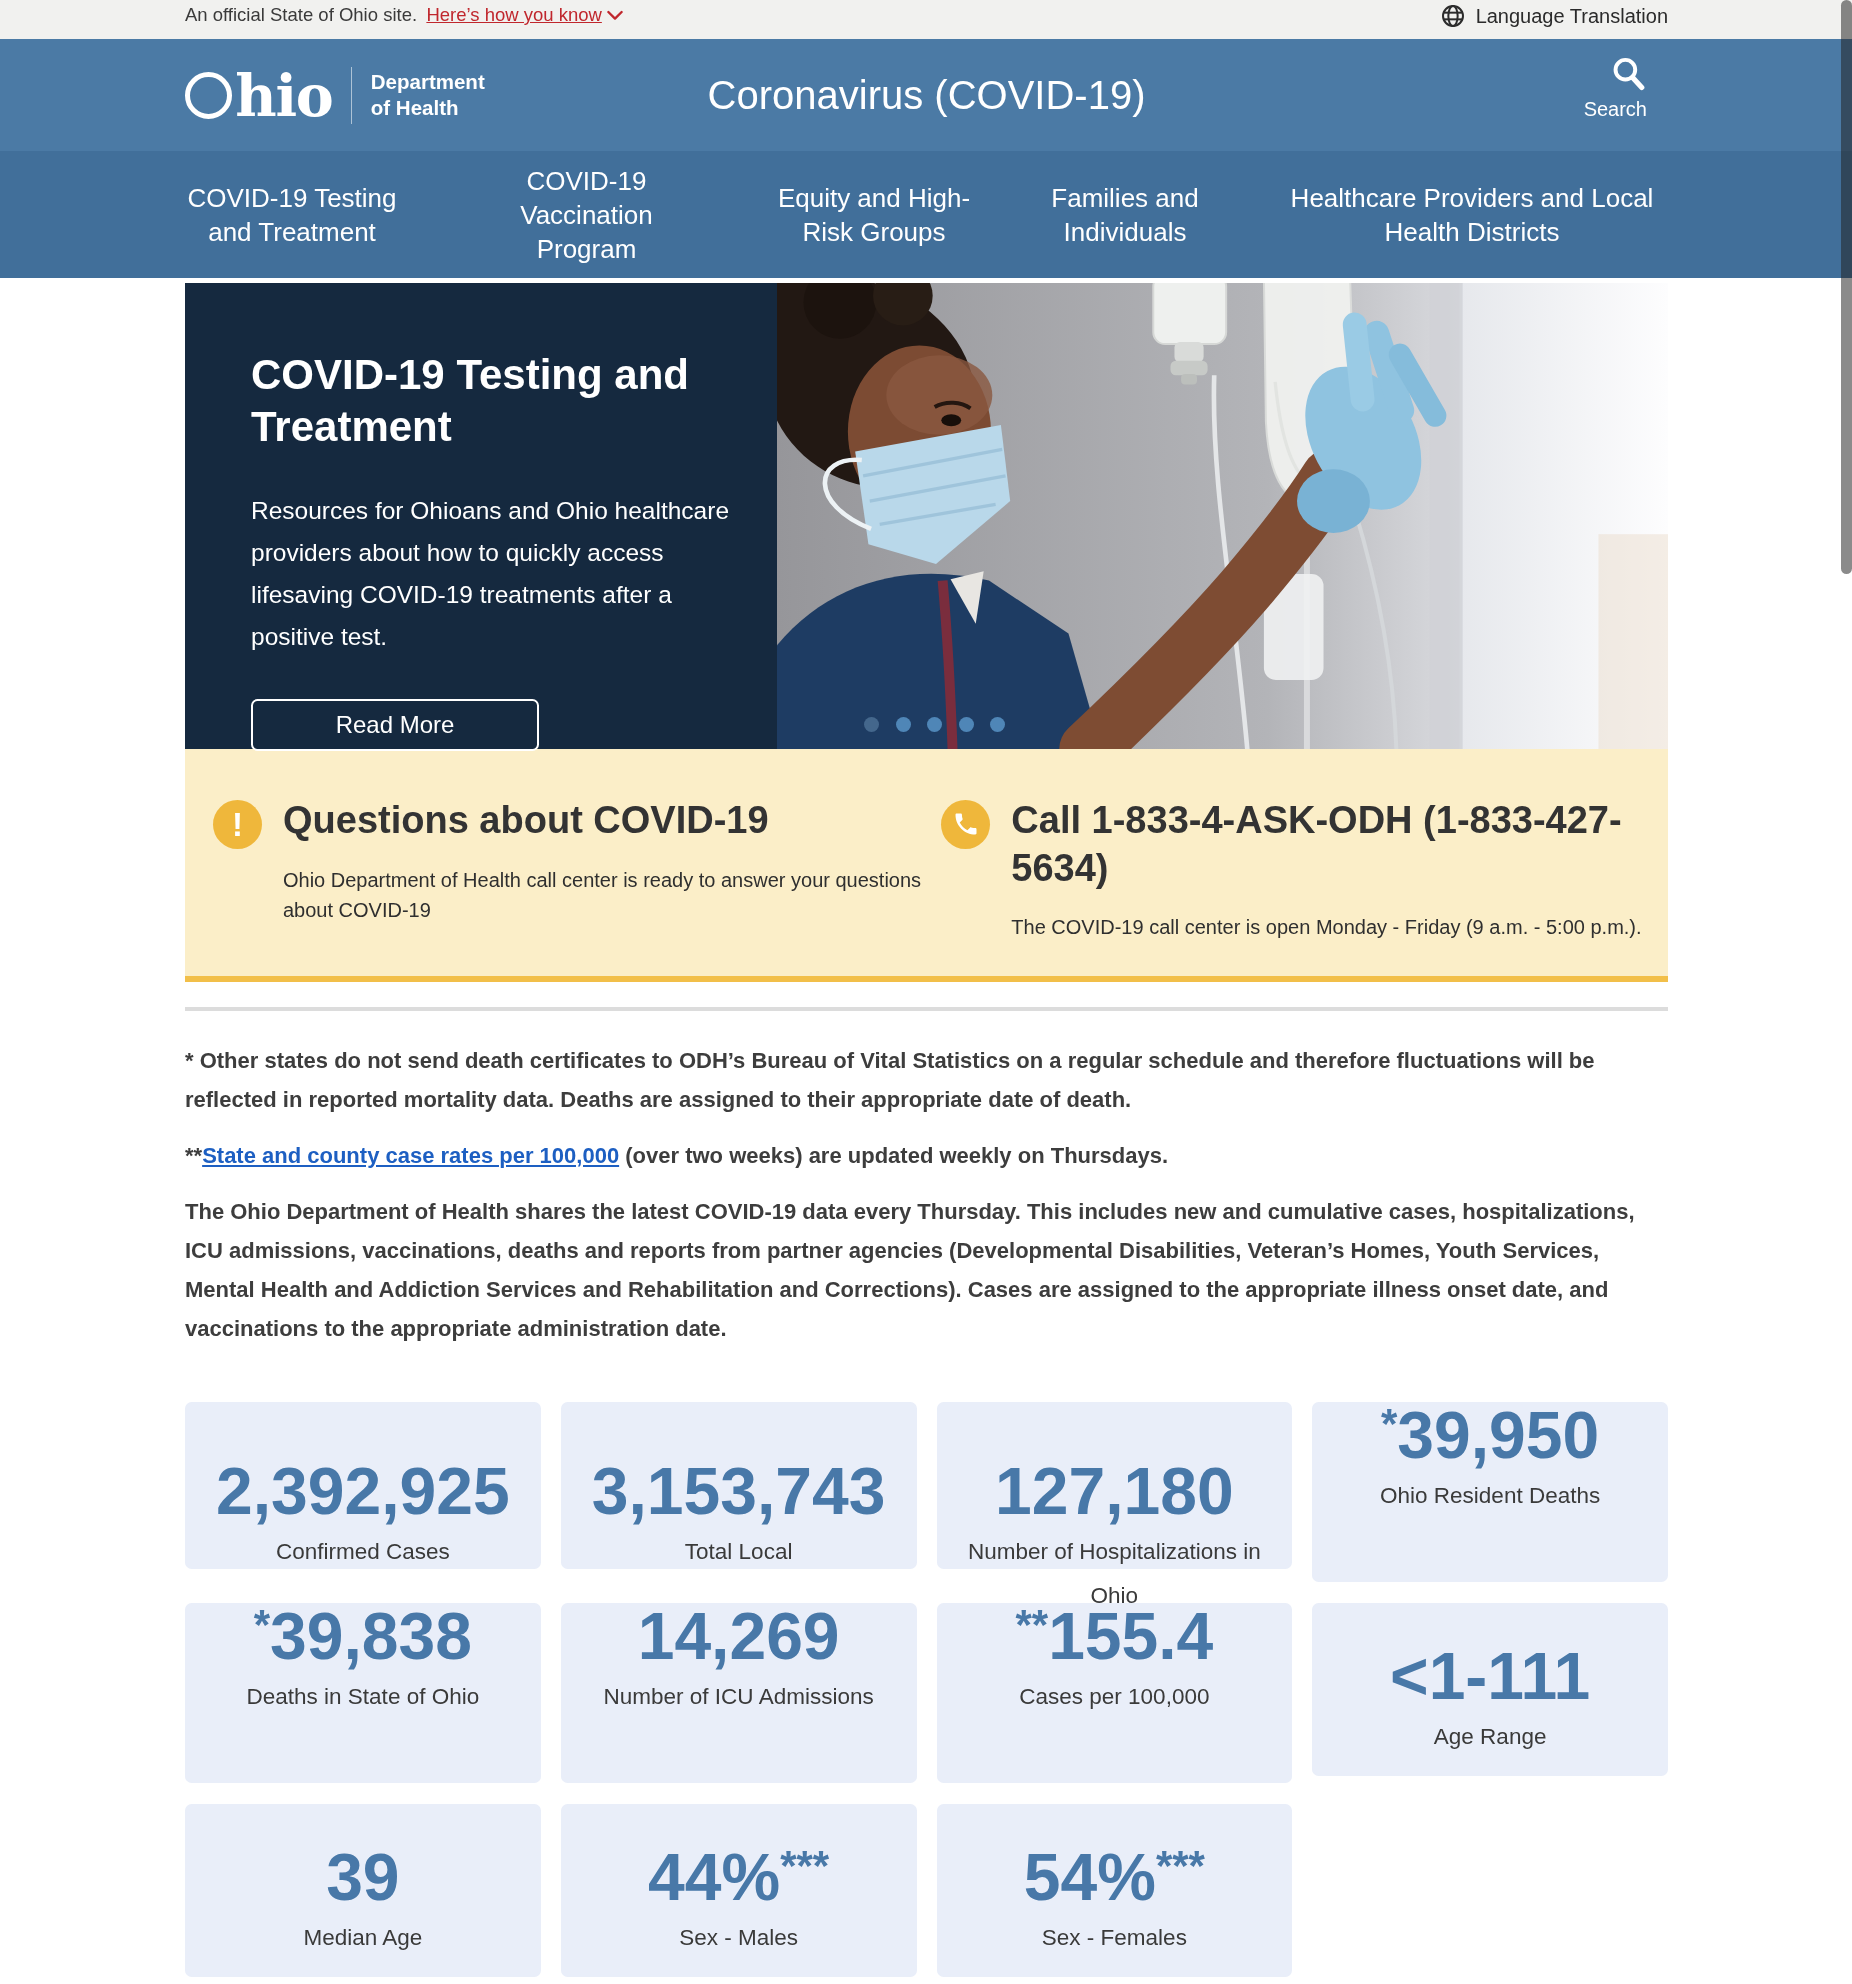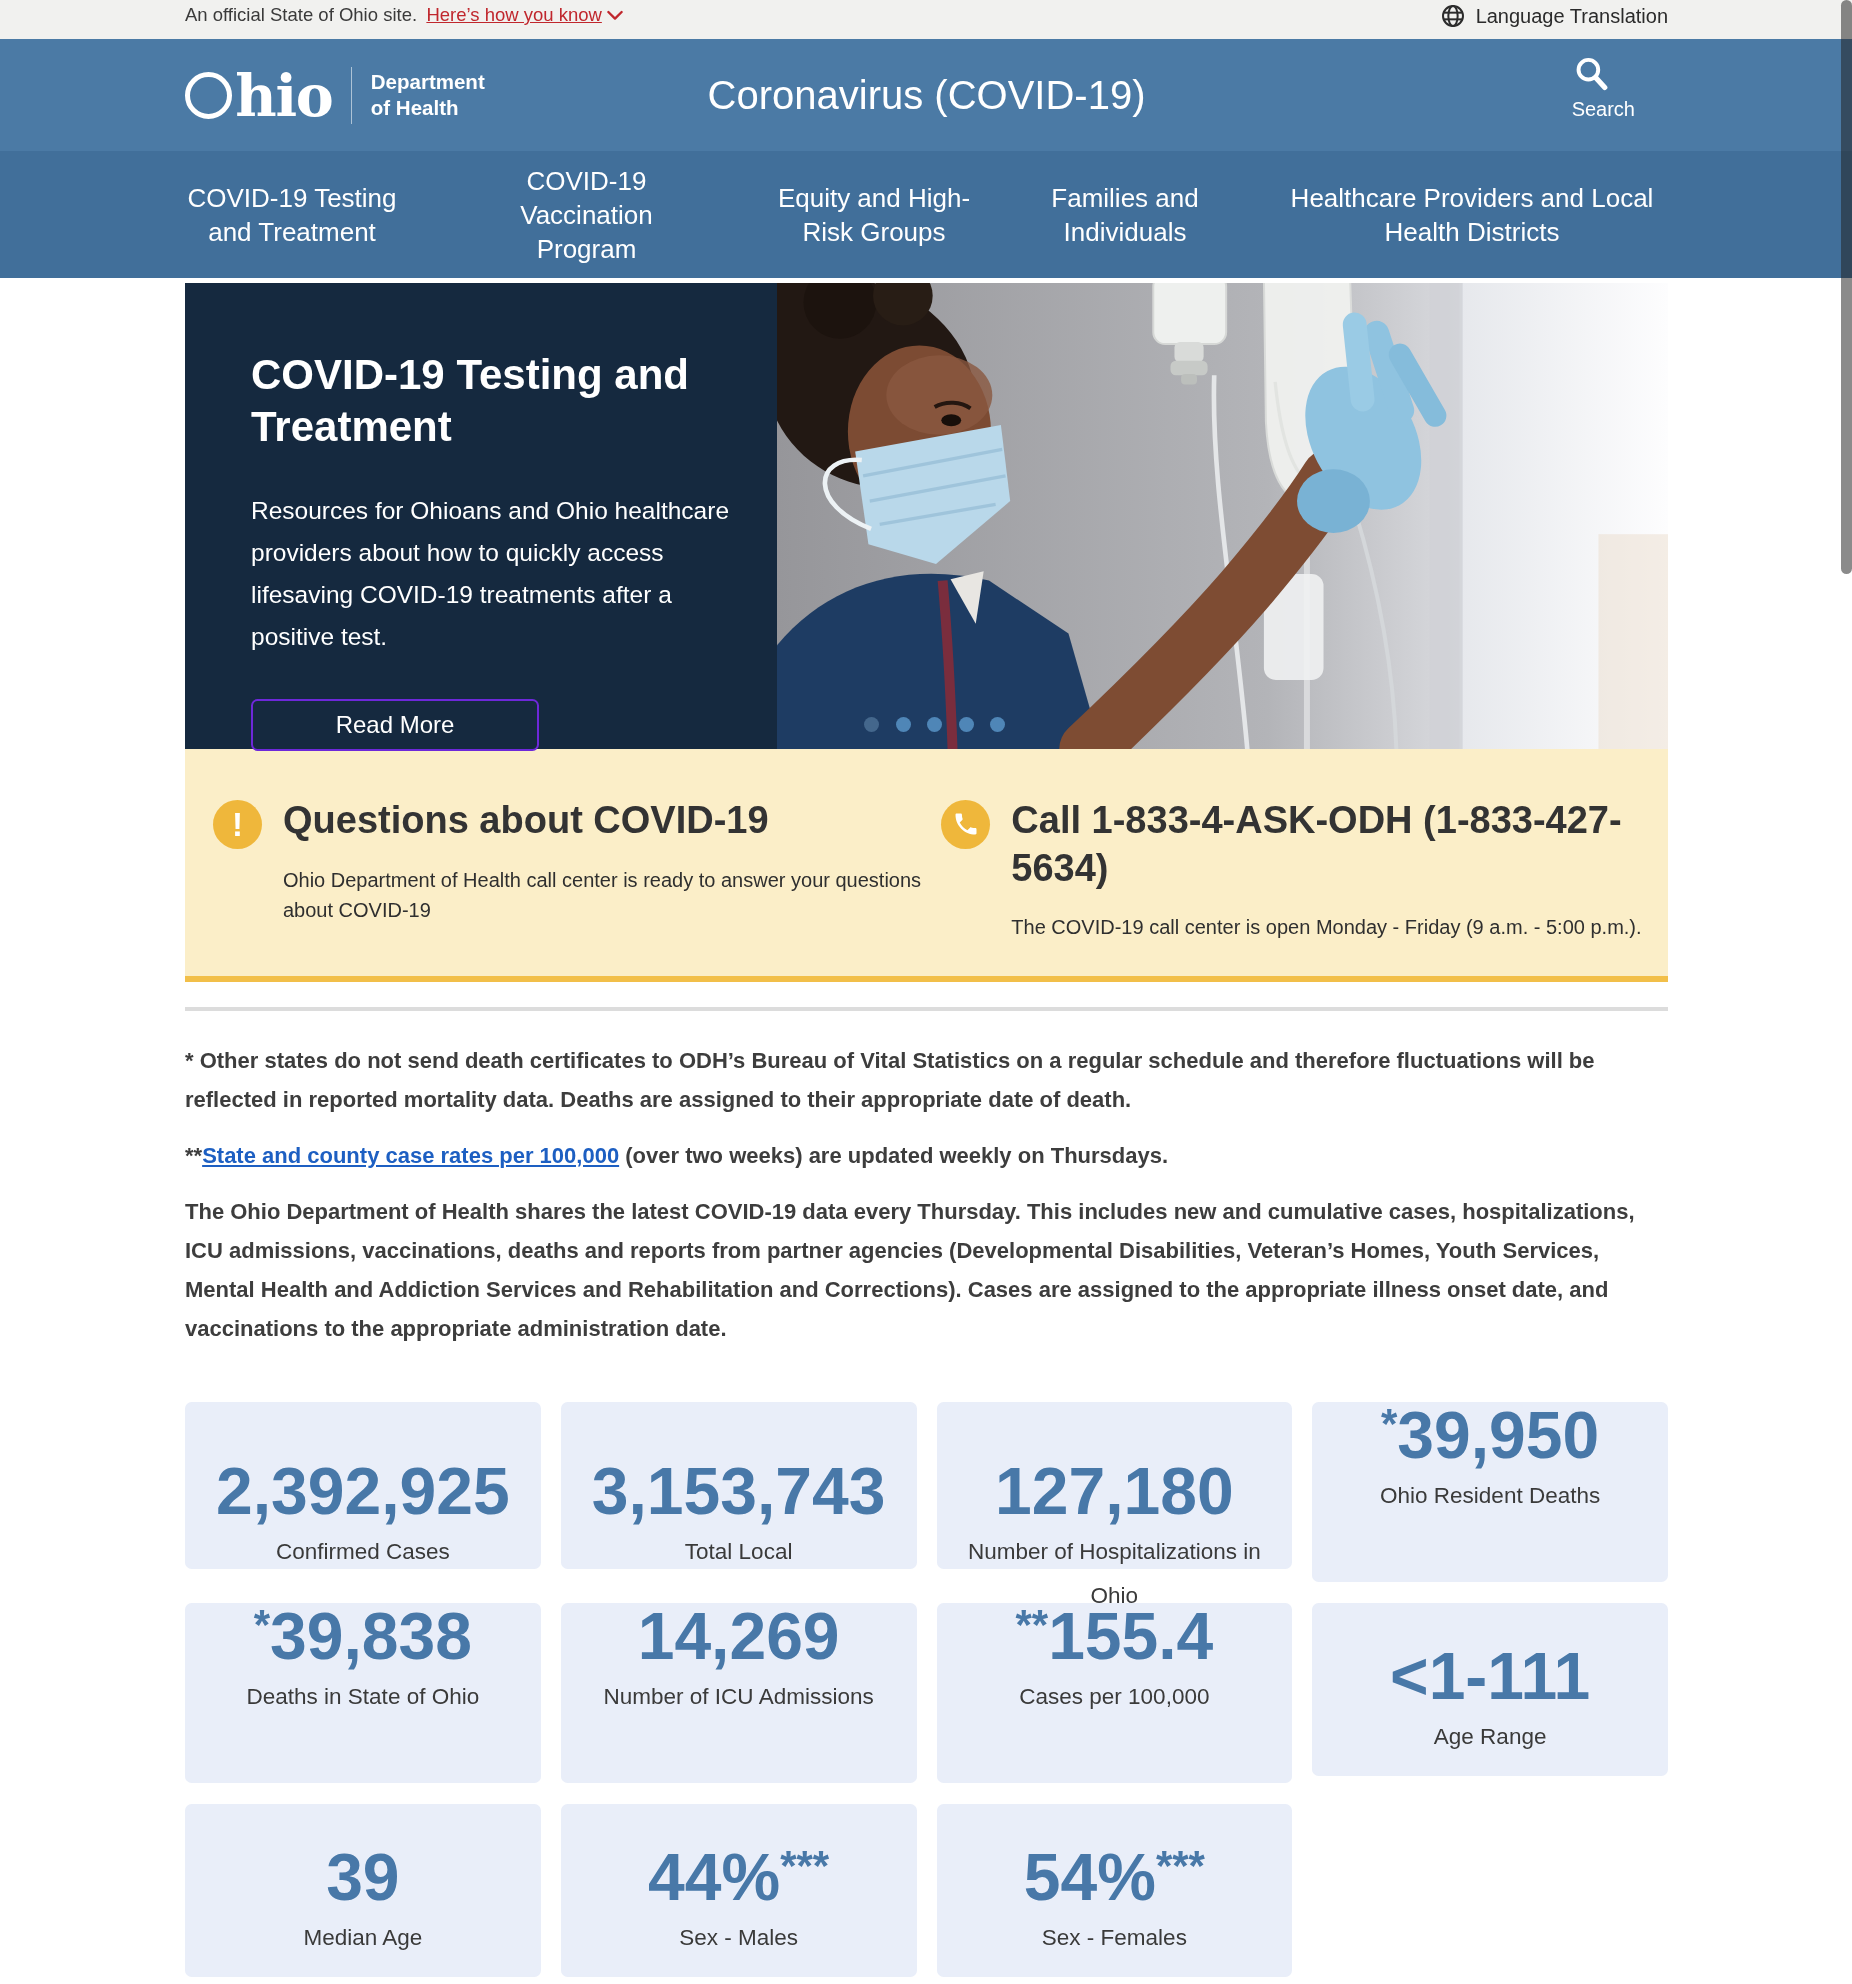--- a/index.html
+++ b/index.html
@@ -25,21 +25,21 @@
   .logo{display:flex;align-items:center;gap:18.5px;cursor:pointer;}
   .logo-ohio{display:flex;align-items:center;color:#fff;}
   .o-circle{width:37px;height:37px;border:5.3px solid #fff;border-radius:50%;margin-right:3.3px;}
   .hio-text{font-family:"DejaVu Serif", serif;font-weight:bold;font-size:57px;line-height:1;letter-spacing:-1.3px;}
   .logo-divider{width:1.3px;height:57px;background:rgba(255,255,255,.55);}
   .dept-text{color:#fff;font-size:20.5px;font-weight:bold;line-height:1.25;}
   .page-title{
     position:absolute;left:50%;top:50%;transform:translate(-50%,-50%);
     color:#fff;font-size:40px;font-weight:400;white-space:nowrap;
   }
-  .search-box{position:absolute;right:218px;top:14.6px;text-align:left;color:#fff;cursor:pointer;}
+  .search-box{position:absolute;right:206px;top:14.6px;text-align:right;color:#fff;cursor:pointer;}
   .search-label{font-size:20px;margin-top:4px;}
   
   .nav{
     height:127px;background:#416f9a;display:flex;align-items:center;
     justify-content:center;gap:66px;
   }
   .nav-item{
     color:#fff;font-size:26px;line-height:34px;text-align:center;cursor:pointer;
   }
   .nav-item:nth-child(1){width:232px;}
@@ -49,21 +49,21 @@
   .nav-item:nth-child(5){width:410px;}
   
   .hero{margin:5.3px 185px 0;height:466px;display:flex;}
   .hero-left{
     width:592px;box-sizing:border-box;background:#15293f;color:#fff;
     padding:66px 40px 0 66px;flex-shrink:0;
   }
   .hero-heading{font-size:42px;font-weight:bold;line-height:1.22;margin:0 0 38px;}
   .hero-desc{font-size:24.5px;line-height:42px;margin:0 0 41px;max-width:490px;}
   .read-more{
-    width:288px;height:52px;background:transparent;border:2px solid #6d28d9;border-radius:6.6px;
+    width:288px;height:52px;background:transparent;border:2px solid #ffffff;border-radius:6.6px;
     color:#fff;font-size:24px;font-family:"Liberation Sans", sans-serif;cursor:pointer;
   }
   .hero-right{flex:1;position:relative;overflow:hidden;background:#aeaeb0;}
   .hero-right svg{display:block;width:100%;height:100%;}
   .dots{position:absolute;left:87px;bottom:17px;display:flex;gap:16.5px;}
   .dot{width:15px;height:15px;border-radius:50%;background:#4f86b7;cursor:pointer;}
   .dot.active{background:#44678c;}
   
   .banner{
     margin:0 185px;background:#fbeec8;border-bottom:6px solid #f2bf49;

